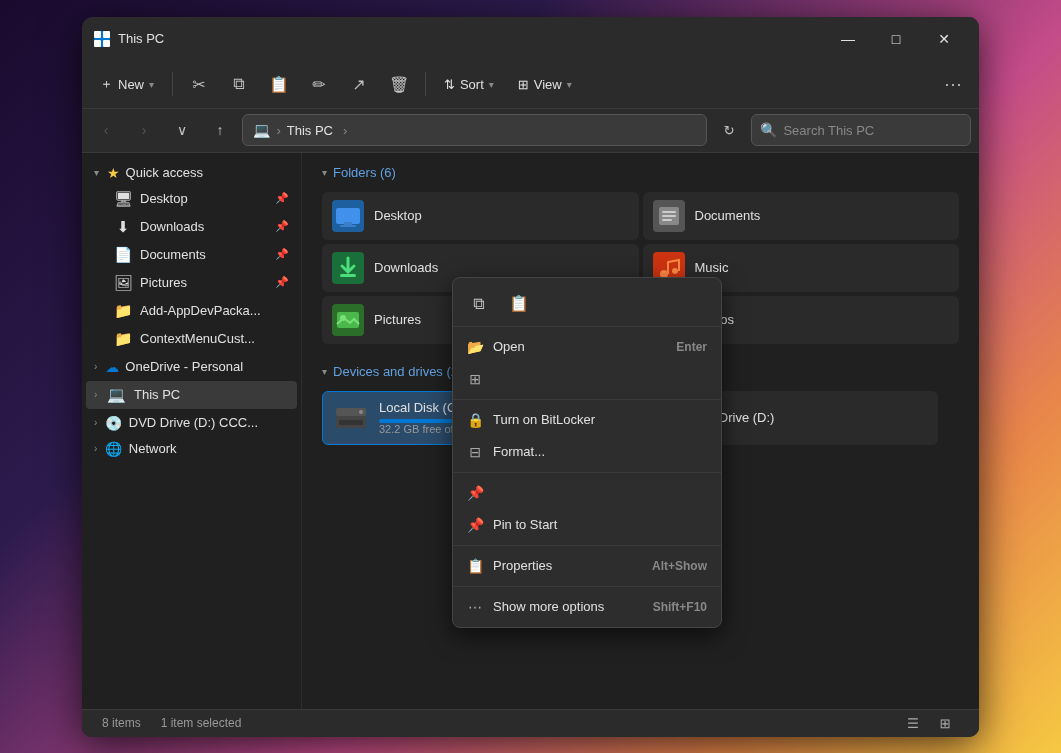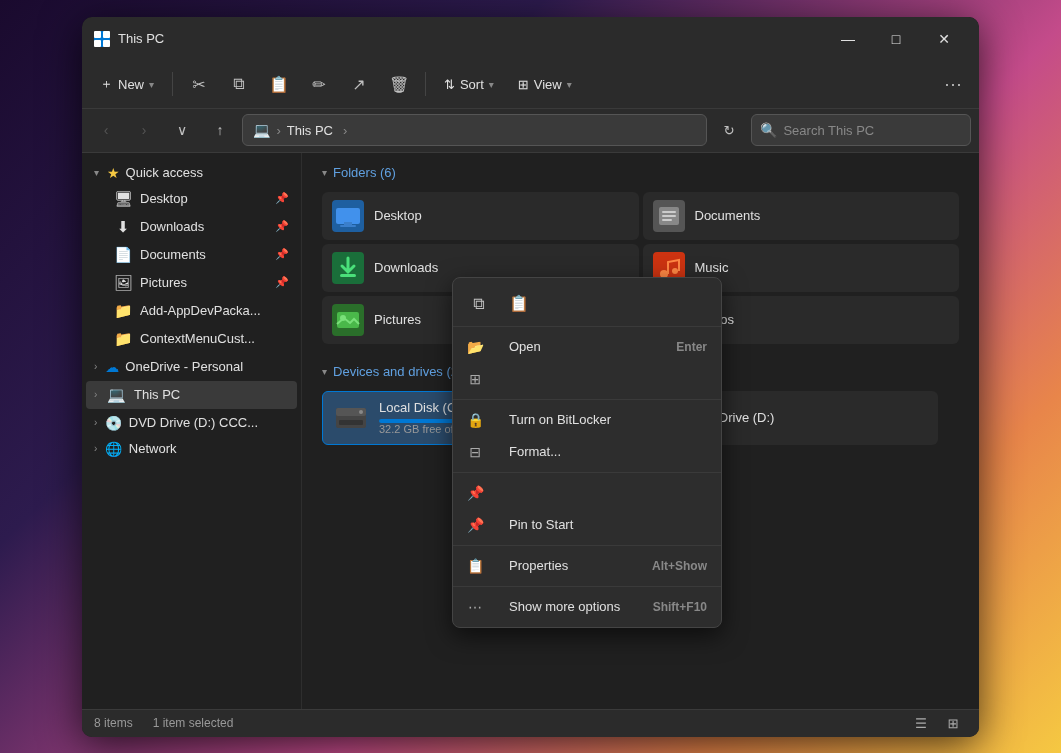--- a/index.html
+++ b/index.html
@@ -118,21 +118,21 @@
     }
     .drive-item.selected { background: #2b4b6b; border: 1px solid #0078d4; }
     .drives-grid { display: flex; gap: 4px; }
     .drive-info { flex: 1; min-width: 0; }
     .drive-name { font-size: 13px; color: #e0e0e0; white-space: nowrap; overflow: hidden; text-overflow: ellipsis; }
     .drive-free { font-size: 11px; color: #999; }
     .drive-bar-bg { height: 4px; background: #444; border-radius: 2px; margin-top: 4px; }
     .drive-bar-fill { height: 4px; background: #0078d4; border-radius: 2px; }
     .status-bar {
       height: 28px; background: #2b2b2b; border-top: 1px solid #3a3a3a;
-      display: flex; align-items: center; padding: 0 12px; gap: 20px; flex-shrink: 0;
+      display: flex; align-items: center; padding: 0 20px; gap: 20px; flex-shrink: 0;
     }
     .status-text { font-size: 12px; color: #999; }
     .status-views { margin-left: auto; display: flex; gap: 4px; }
     .status-view-btn {
       width: 28px; height: 22px; border: none; background: transparent; color: #aaa;
       cursor: pointer; border-radius: 3px; display: flex; align-items: center; justify-content: center;
     }
     
     .context-menu-overlay {
       position: absolute; left: 0; top: 0; right: 0; bottom: 0; z-index: 100;
@@ -148,21 +148,21 @@
     .ctx-tb-btn {
       width: 36px; height: 32px; border: none; background: transparent; color: #c0c0c0;
       cursor: pointer; border-radius: 4px; display: flex; align-items: center; justify-content: center;
       font-size: 16px;
     }
     .ctx-item {
       display: flex; align-items: center; gap: 10px; padding: 8px 14px;
       cursor: pointer; color: #e0e0e0; font-size: 13px;
     }
     .ctx-icon { width: 16px; text-align: center; font-size: 14px; color: #aaa; flex-shrink: 0; }
-    .ctx-label { flex: 1; margin-left: 16px; }
+    .ctx-label { flex: 1; }
     .ctx-shortcut { color: #888; font-size: 12px; font-weight: bold; }
     .ctx-sep { height: 1px; background: #3a3a3a; margin: 4px 0; }
     .folder-svg { width: 32px; height: 32px; }
     .drive-svg { width: 36px; height: 36px; }
   </style>
 </head>
 <body>
 
 <div class="window">
 

